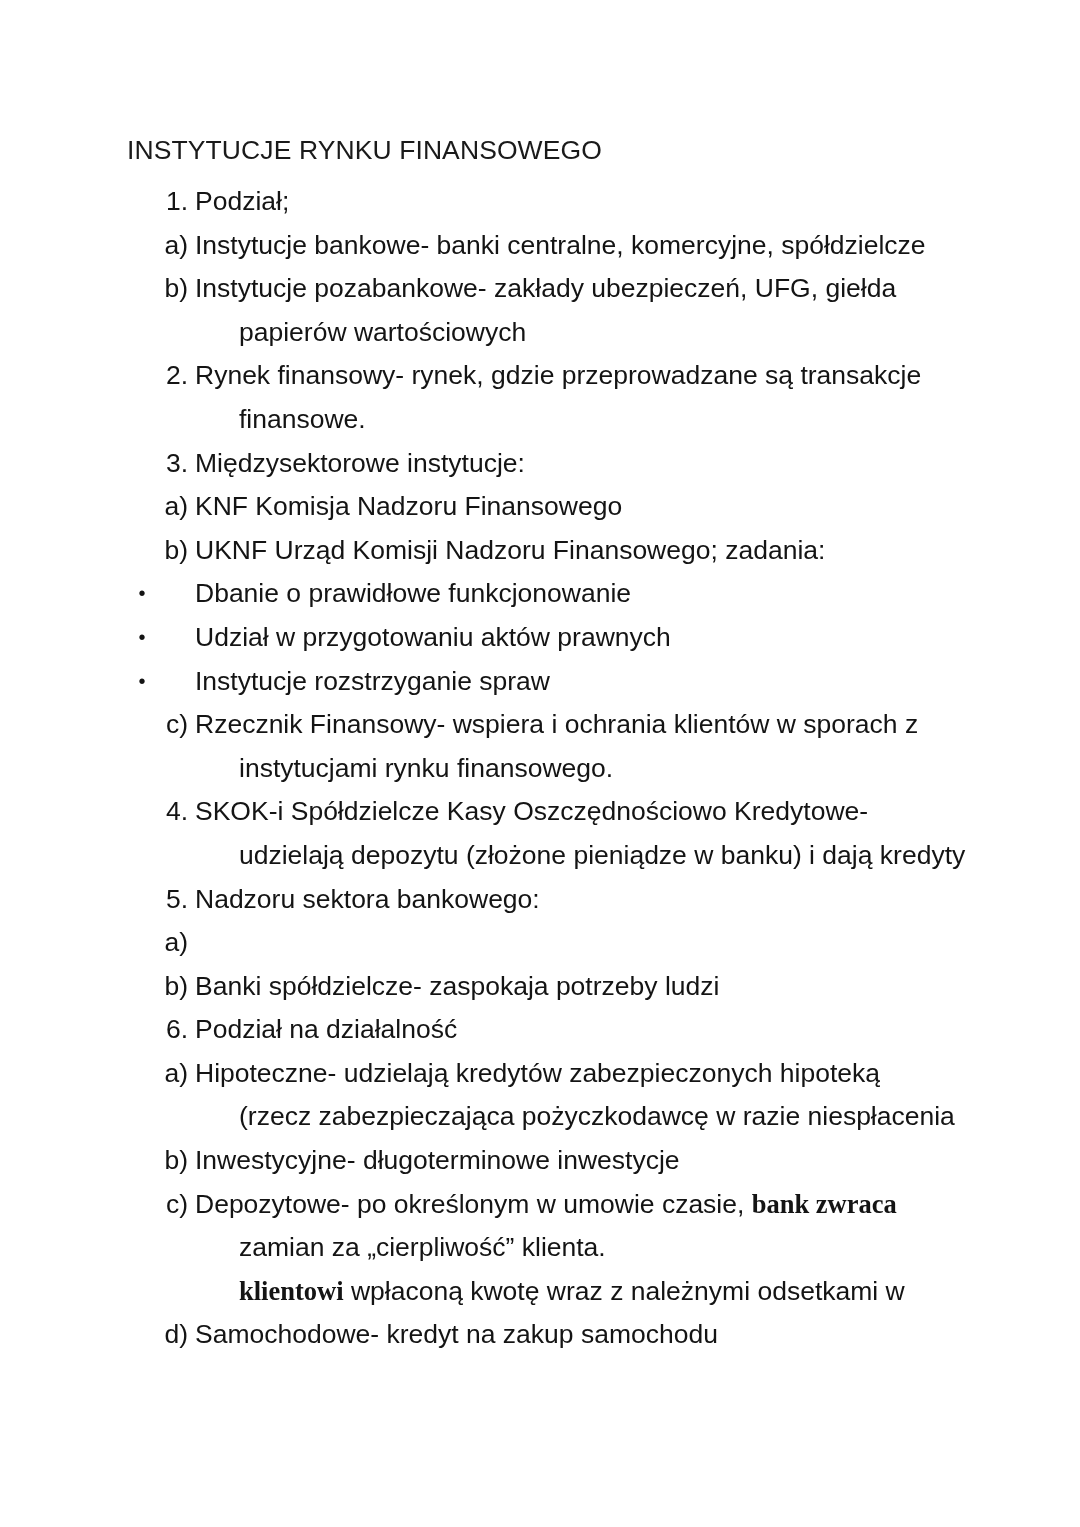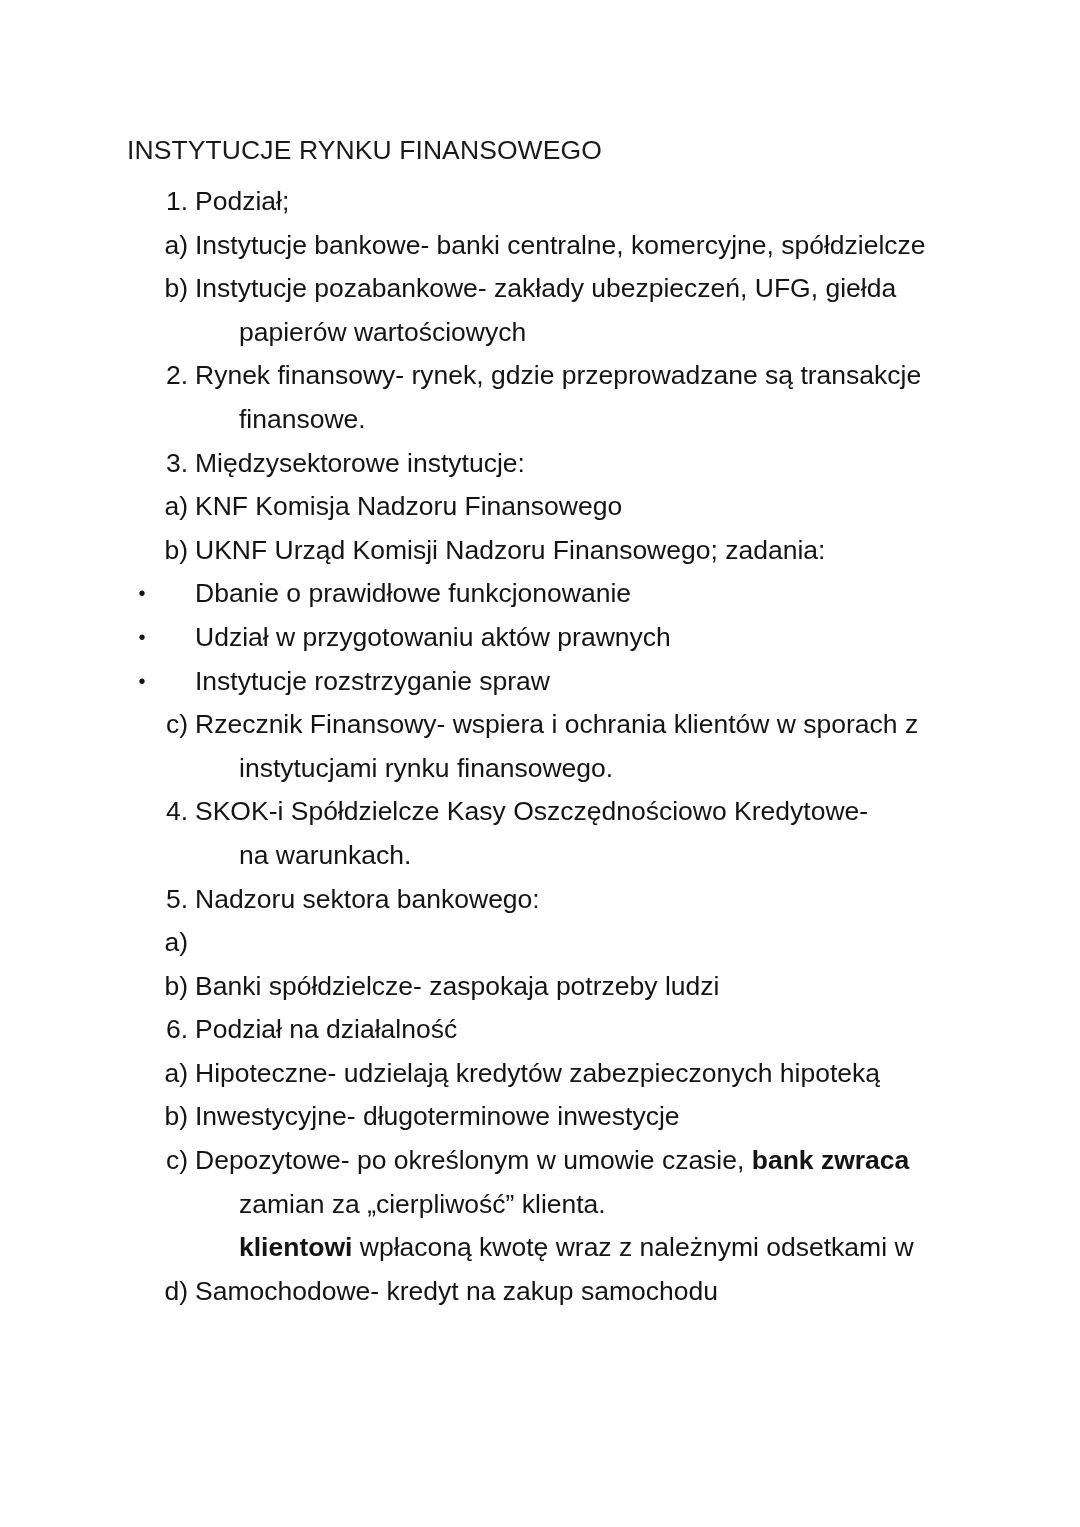--- a/index.html
+++ b/index.html
@@ -75,21 +75,21 @@
     font-size: 26.5px;
     line-height: 43.6px;
     white-space: nowrap;
     color: #141414;
   }
   .text.cont {
     left: 195px;
     margin-left: 44px;
   }
 
-  b.strong { font-weight: 700; }
+  b.strong { font-weight: 700; font-family: Liberation Serif, serif; }
 </style>
 </head>
 <body>
 
 <div class="page">
 
   <div class="doc-title">INSTYTUCJE RYNKU FINANSOWEGO</div>
 
   <div class="doc-list" id="doc-list">
       <div class="line">
@@ -147,21 +147,21 @@
       <div class="line">
         <span class="marker"></span>
         <span class="text cont">instytucjami rynku finansowego.</span>
       </div>
       <div class="line">
         <span class="marker">4.</span>
         <span class="text">SKOK-i Spółdzielcze Kasy Oszczędnościowo Kredytowe-</span>
       </div>
       <div class="line">
         <span class="marker"></span>
-        <span class="text cont">na warunkach.</span>
+        <span class="text cont">udzielają depozytu (złożone pieniądze w banku) i dają kredyty</span>
       </div>
       <div class="line">
         <span class="marker">5.</span>
         <span class="text">Nadzoru sektora bankowego:</span>
       </div>
       <div class="line">
         <span class="marker">a)</span>
       </div>
       <div class="line">
         <span class="marker">b)</span>
@@ -169,20 +169,24 @@
       </div>
       <div class="line">
         <span class="marker">6.</span>
         <span class="text">Podział na działalność</span>
       </div>
       <div class="line">
         <span class="marker">a)</span>
         <span class="text">Hipoteczne- udzielają kredytów zabezpieczonych hipoteką</span>
       </div>
       <div class="line">
+        <span class="marker"></span>
+        <span class="text cont">(rzecz zabezpieczająca pożyczkodawcę w razie niespłacenia</span>
+      </div>
+      <div class="line">
         <span class="marker">b)</span>
         <span class="text">Inwestycyjne- długoterminowe inwestycje</span>
       </div>
       <div class="line">
         <span class="marker">c)</span>
         <span class="text"><span>Depozytowe- po określonym w umowie czasie, </span><b class="strong">bank zwraca</b></span>
       </div>
       <div class="line">
         <span class="marker"></span>
         <span class="text cont">zamian za „cierpliwość” klienta.</span>

